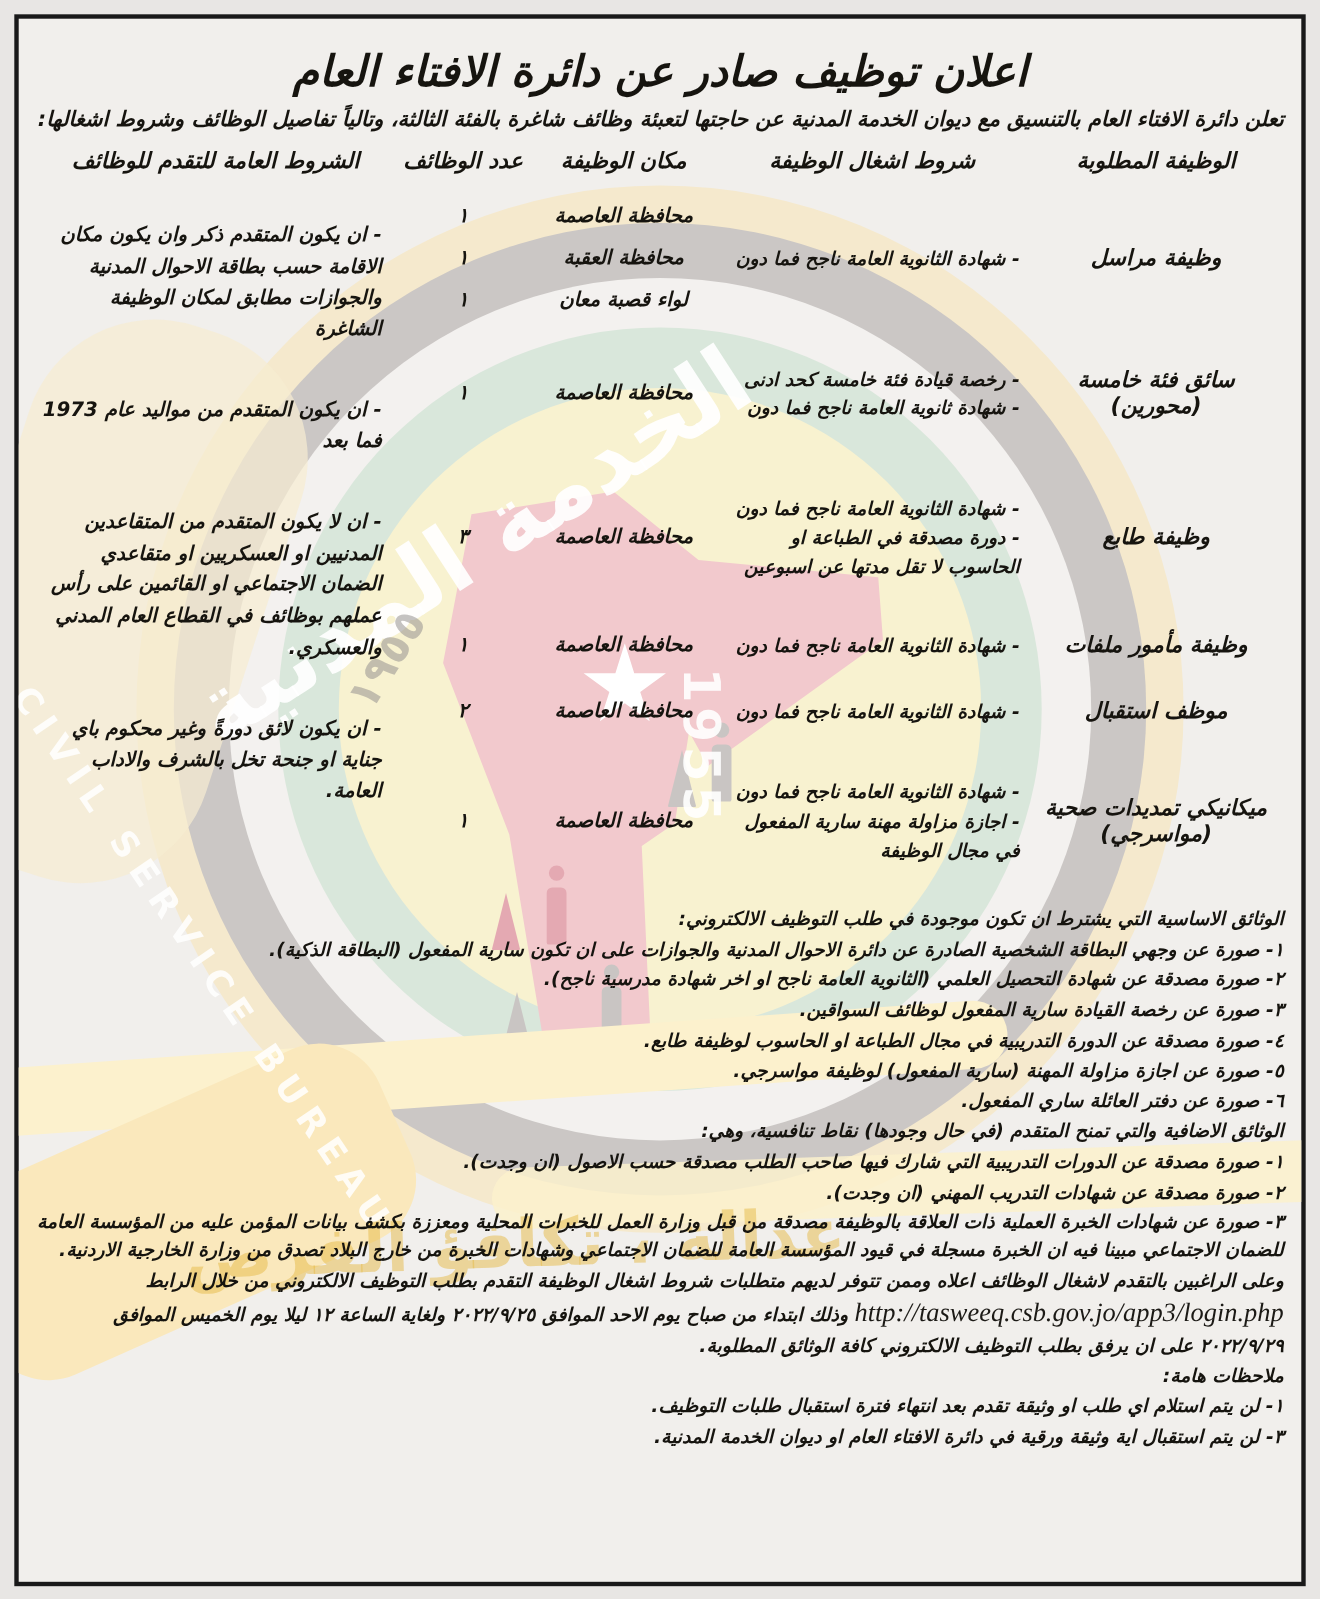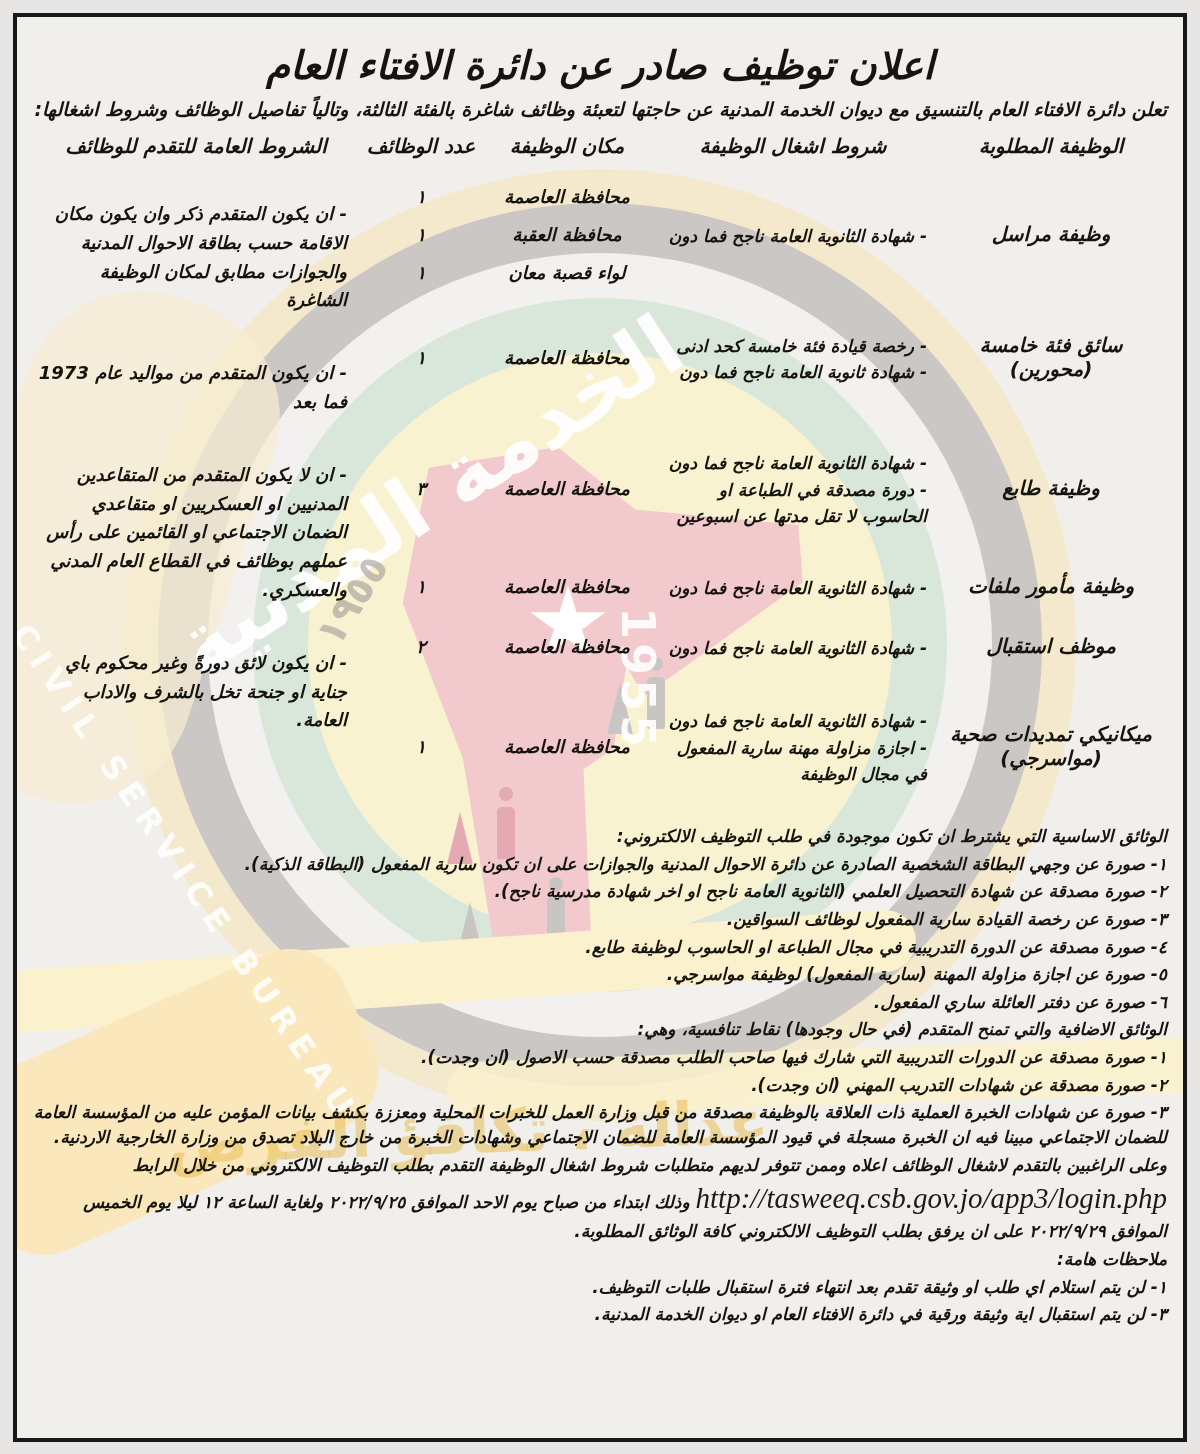--- a/index.html
+++ b/index.html
@@ -80,21 +80,21 @@
   .loc-line,.cnt-line{height:38px;display:flex;align-items:center;justify-content:center;font-size:18px;font-weight:700;text-align:center;}
   .general{
     grid-column:5;grid-row:2 / 8;font-size:18px;line-height:1.6;text-align:right;
     padding:0 14px 0 6px;
   }
   .general p{margin:0 0 0 0;}
   .general p + p{margin-top:44px;}
   .general p:first-child{margin-top:26px;}
   .sections{margin-top:8px;font-size:17px;line-height:1.45;font-weight:700;text-align:right;}
   .sections p{margin:3px 2px;}
-  .app-link{font-family:"Liberation Serif",serif;font-size:29px;font-weight:400;color:#1c1a16;text-decoration:none;}
+  .app-link{font-family:"Liberation Serif",serif;font-size:24px;font-weight:400;color:#1c1a16;text-decoration:none;}
 </style>
 </head>
 <body>
 
 <div class="frame">
 
   <div class="wm">
     <div class="ring ring-beige"></div>
     <div class="ring ring-gray"></div>
     <div class="ring ring-white"></div>

